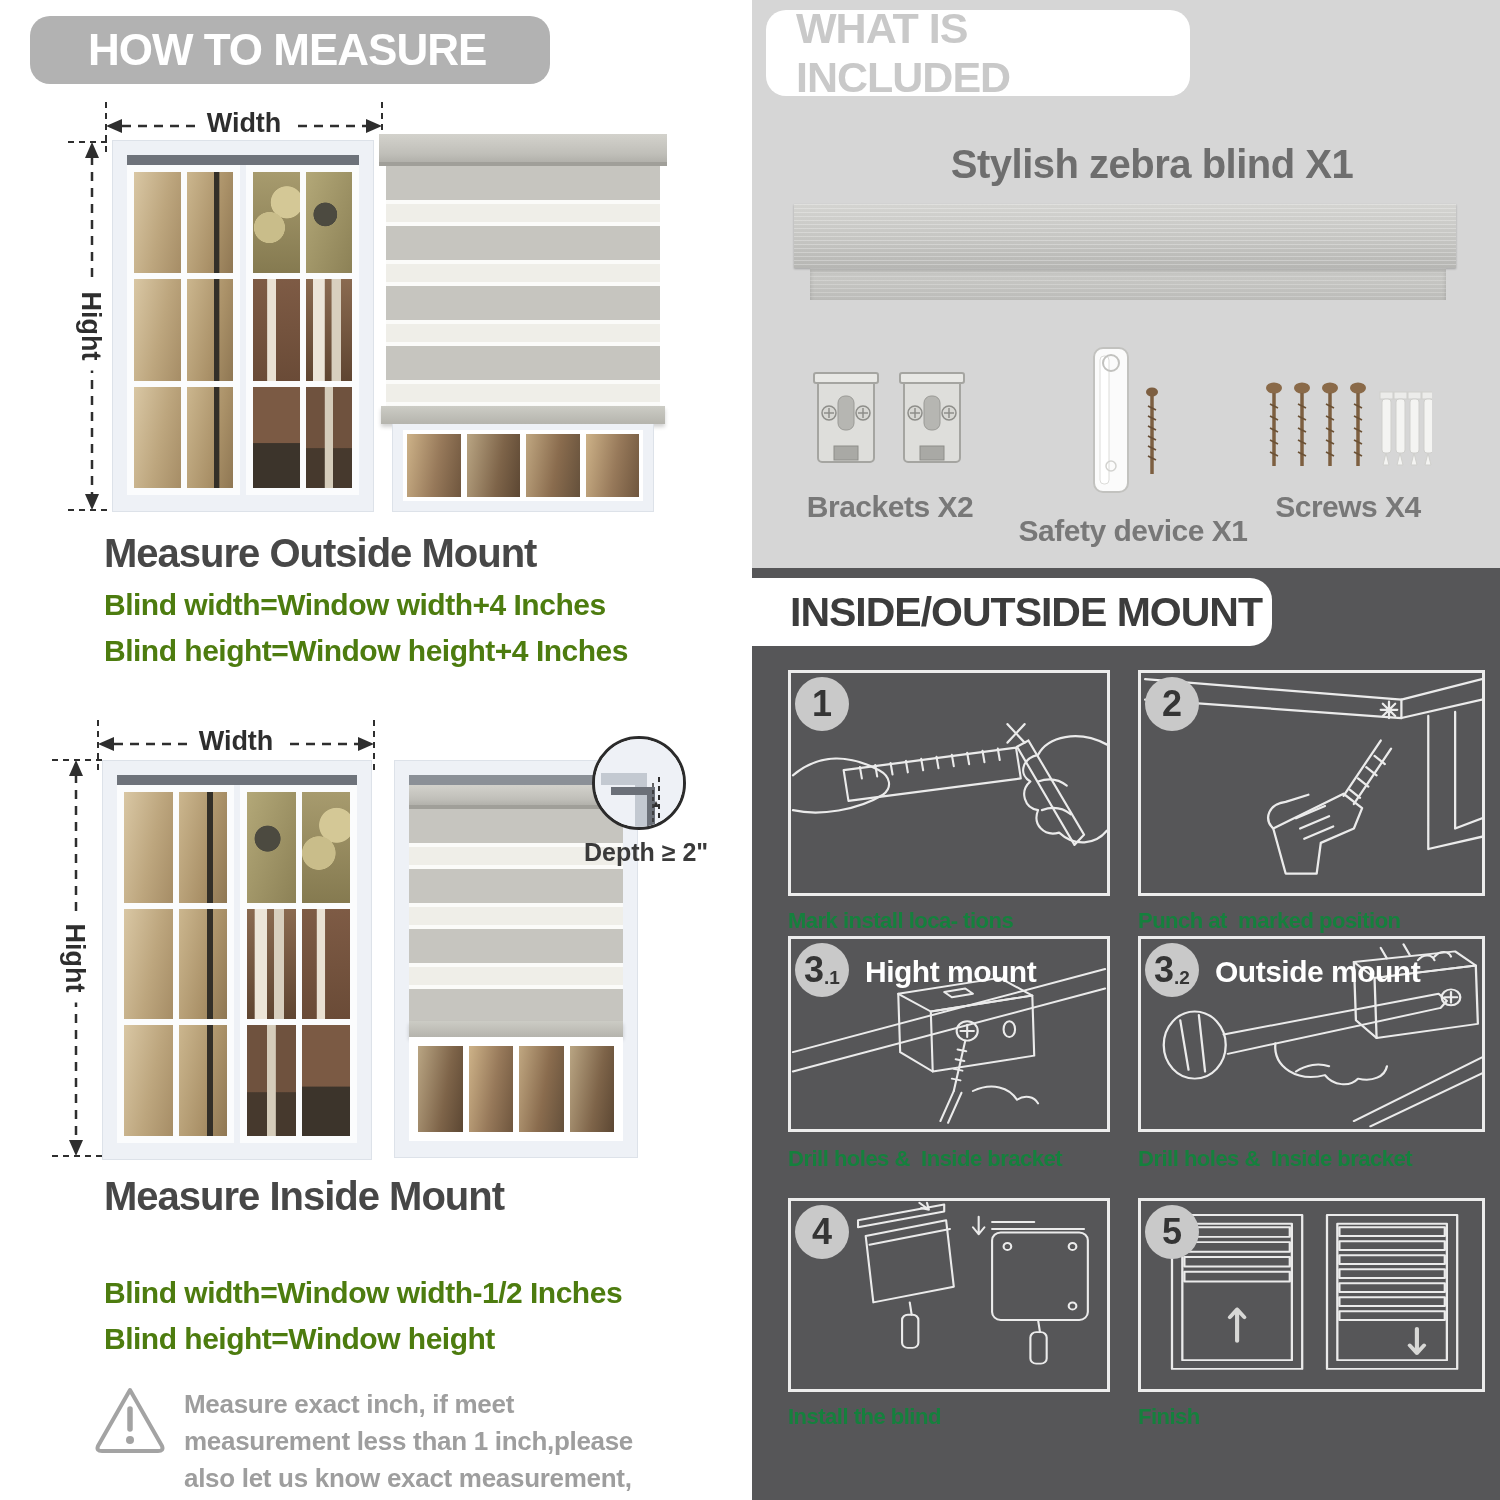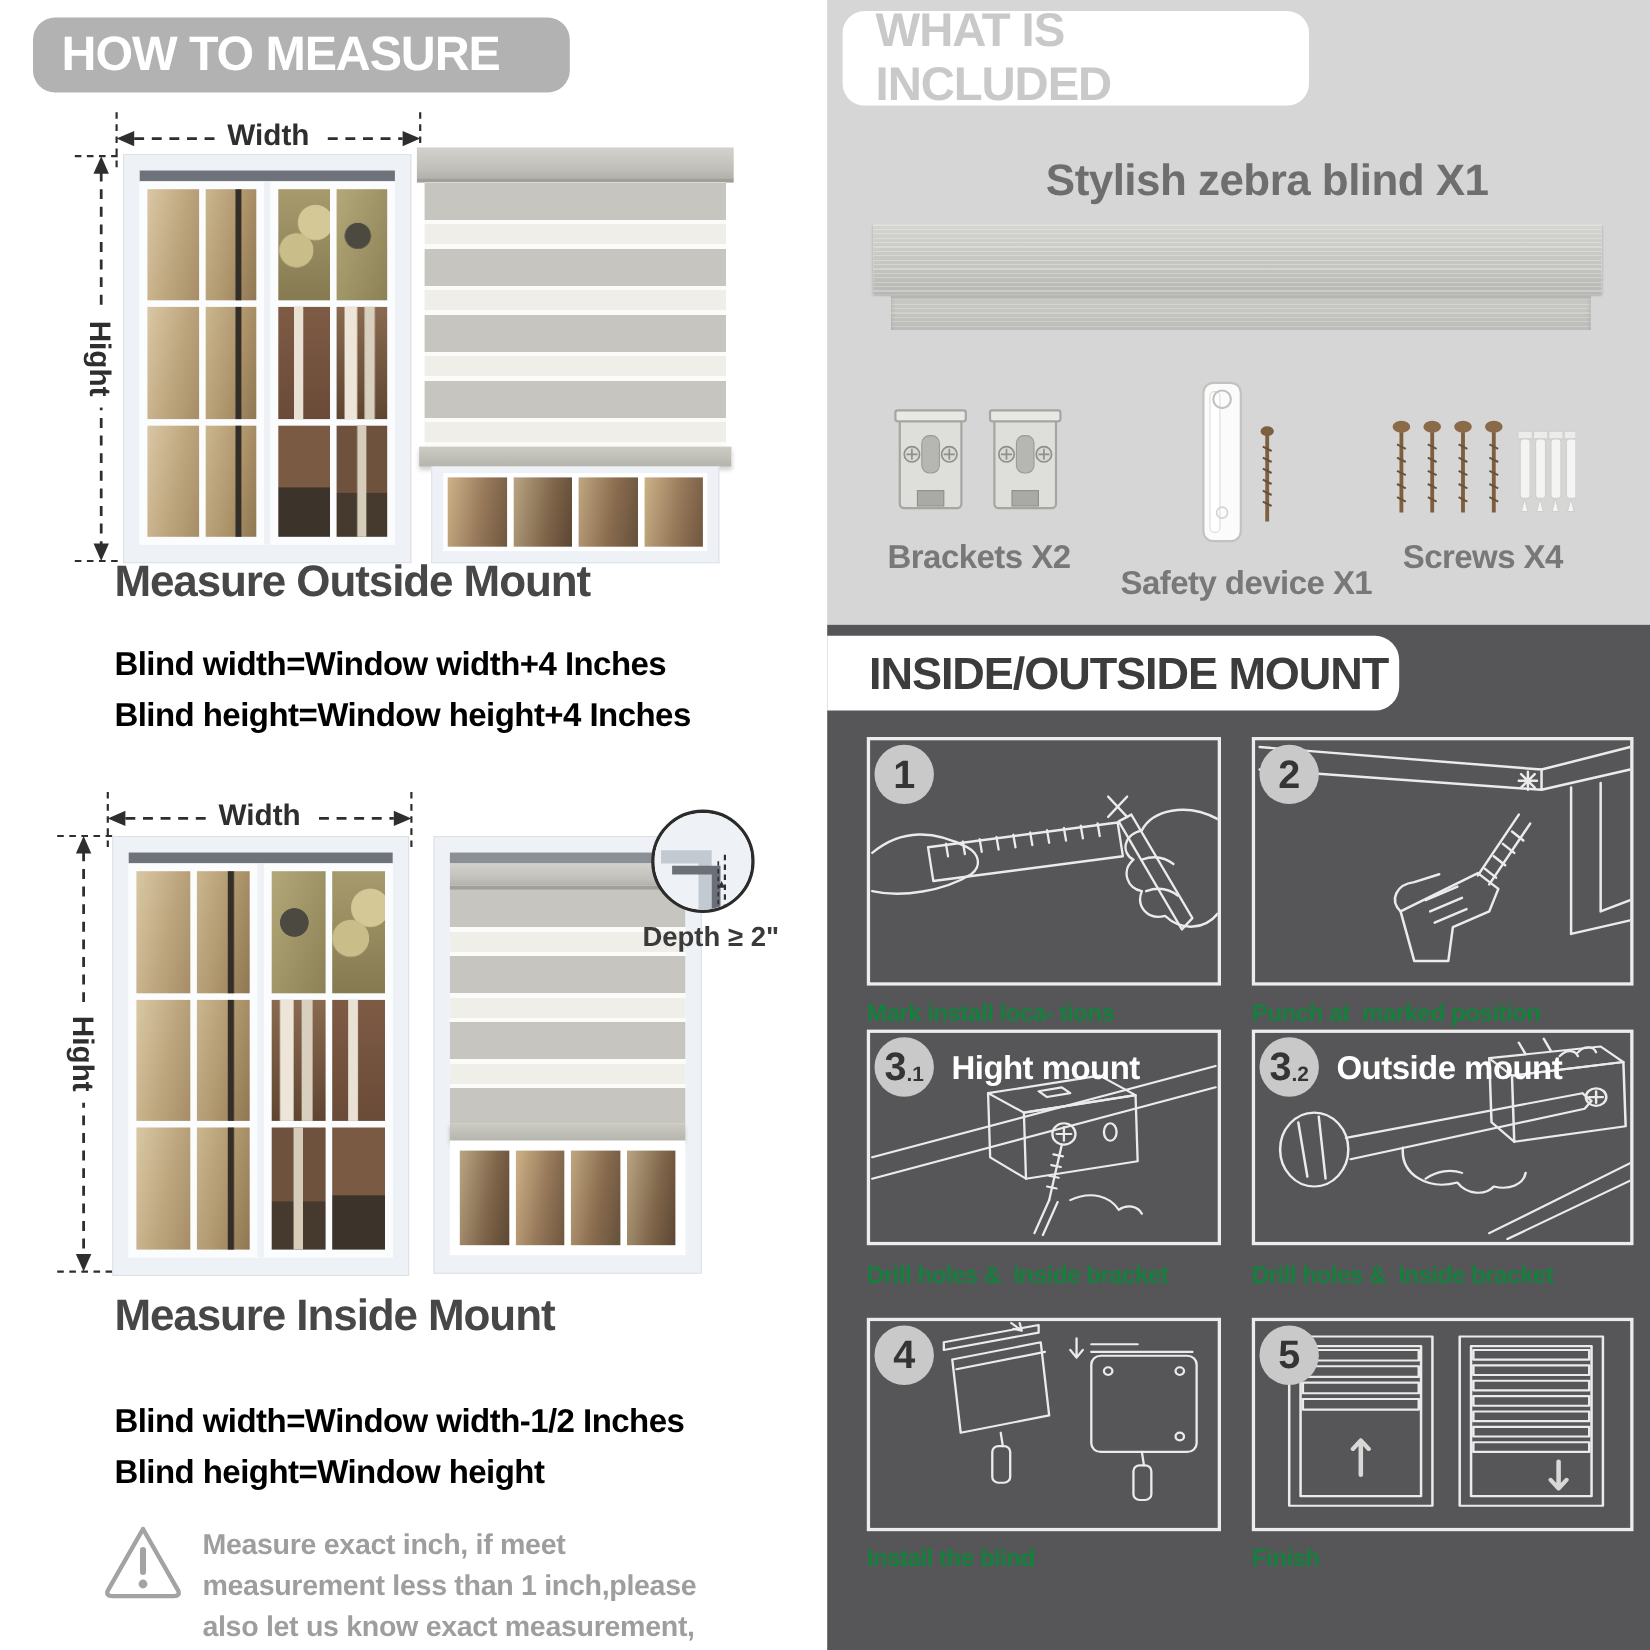--- a/index.html
+++ b/index.html
@@ -2,34 +2,34 @@
 <html><head>
 <meta charset="utf-8">
 <style>
   html,body{margin:0;padding:0;background:#ffffff;}
   .canvas{position:relative;width:1500px;height:1500px;background:#ffffff;overflow:hidden;
           font-family:"Liberation Sans",sans-serif;}
   .abs{position:absolute;}
 
   
   .hdr-left{left:30px;top:16px;width:488px;height:68px;background:#b2b2b2;border-radius:20px;
-            display:flex;align-items:center;}
+            display:flex;align-items:center;padding-left:32px;}
   .hdr-left span{color:#ffffff;font-size:44px;font-weight:700;letter-spacing:-1px;padding-left:26px;}
   .panel-light{left:752px;top:0;width:748px;height:568px;background:#d6d6d6;}
   .hdr-included{left:766px;top:10px;width:424px;height:86px;background:#ffffff;border-radius:20px;
                 display:flex;align-items:center;}
   .hdr-included span{color:#c9c9c9;font-size:43px;font-weight:700;letter-spacing:-1px;padding-left:30px;}
   .panel-dark{left:752px;top:568px;width:748px;height:932px;background:#565658;}
   .hdr-mount{left:752px;top:578px;width:520px;height:68px;background:#ffffff;border-radius:0 22px 22px 0;
              display:flex;align-items:center;}
   .hdr-mount span{color:#3c3c3c;font-size:41px;font-weight:700;letter-spacing:-1px;padding-left:38px;}
 
   
   .h-measure{font-size:40px;font-weight:700;color:#474747;letter-spacing:-1px;}
-  .t-body{font-size:30px;font-weight:700;color:#000000;letter-spacing:-0.5px;}
+  .t-body{font-size:30px;font-weight:700;color:#4d7c0f;letter-spacing:-0.5px;}
   .warn-text{font-size:26px;font-weight:700;color:#9e9e9e;line-height:37px;width:480px;letter-spacing:-0.3px;}
 
   
   .dim-label{background:#ffffff;color:#2e2e2e;font-size:27px;font-weight:700;}
   .dim-w-label{padding:0 10px;}
   .dim-h-label{writing-mode:vertical-rl;text-orientation:sideways;padding:10px 0;}
   .dim svg{display:block;}
 
   
   .win{box-sizing:border-box;background:#eef1f6;border:1px solid #dde2e9;}
@@ -163,21 +163,21 @@
     <div class="abs blind-win" style="left:6px;right:6px;top:290px;bottom:0;">
       <div class="blind-win-inner">
           <div class="pane sv-a"></div>
           <div class="pane sv-b"></div>
           <div class="pane sv-d"></div>
           <div class="pane sv-a"></div>
         </div>
     </div>
   </div>
 
-  <div class="abs h-measure" style="left:104px;top:507px;">Measure Outside Mount</div>
+  <div class="abs h-measure" style="left:104px;top:531px;">Measure Outside Mount</div>
   <div class="abs t-body" style="left:104px;top:588px;">Blind width=Window width+4 Inches</div>
   <div class="abs t-body" style="left:104px;top:634px;">Blind height=Window height+4 Inches</div>
 
   <div class="abs dim" style="left:90px;top:718px;width:292px;height:58px;">
     <svg width="292" height="58" viewBox="0 0 292 58">
       <path d="M24,26 H268" stroke="#2e2e2e" stroke-width="2.5" fill="none" stroke-dasharray="9 7"></path>
       <path d="M8,26 L24,19 L24,33 Z" fill="#2e2e2e"></path>
       <path d="M284,26 L268,19 L268,33 Z" fill="#2e2e2e"></path>
       <path d="M8,2 V56 M284,2 V56" stroke="#2e2e2e" stroke-width="2" fill="none" stroke-dasharray="6 5"></path>
     </svg>

